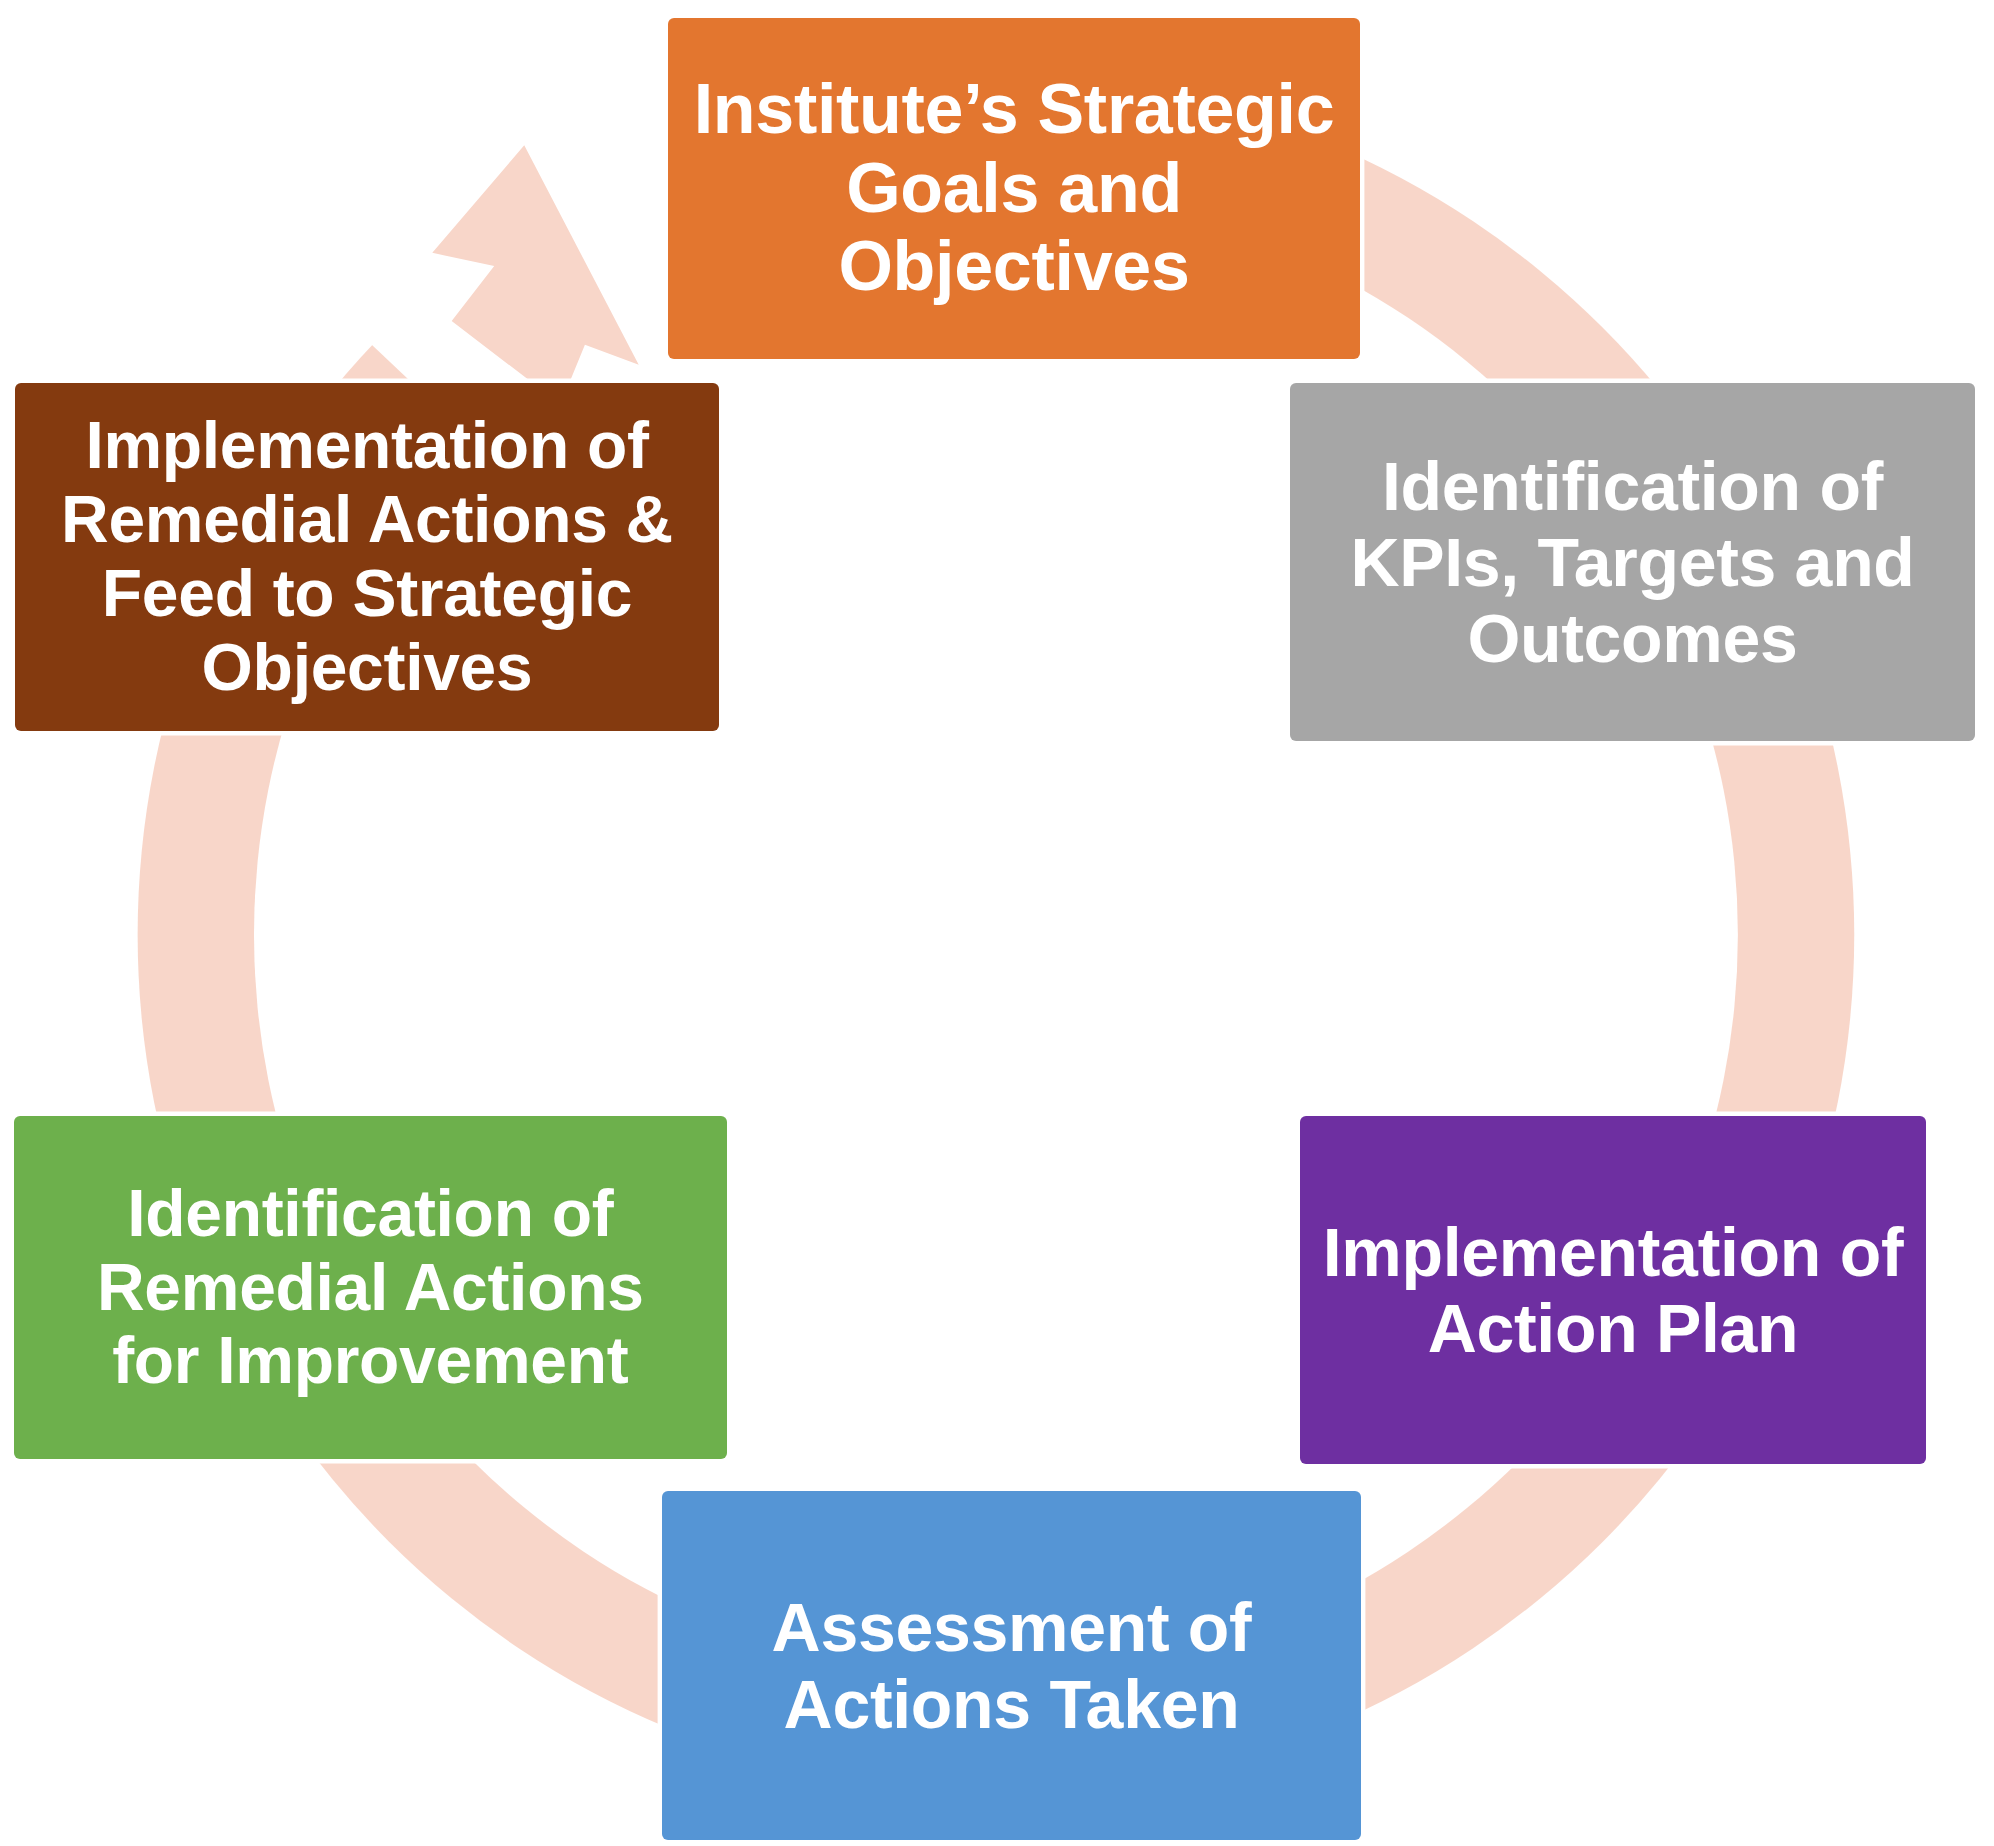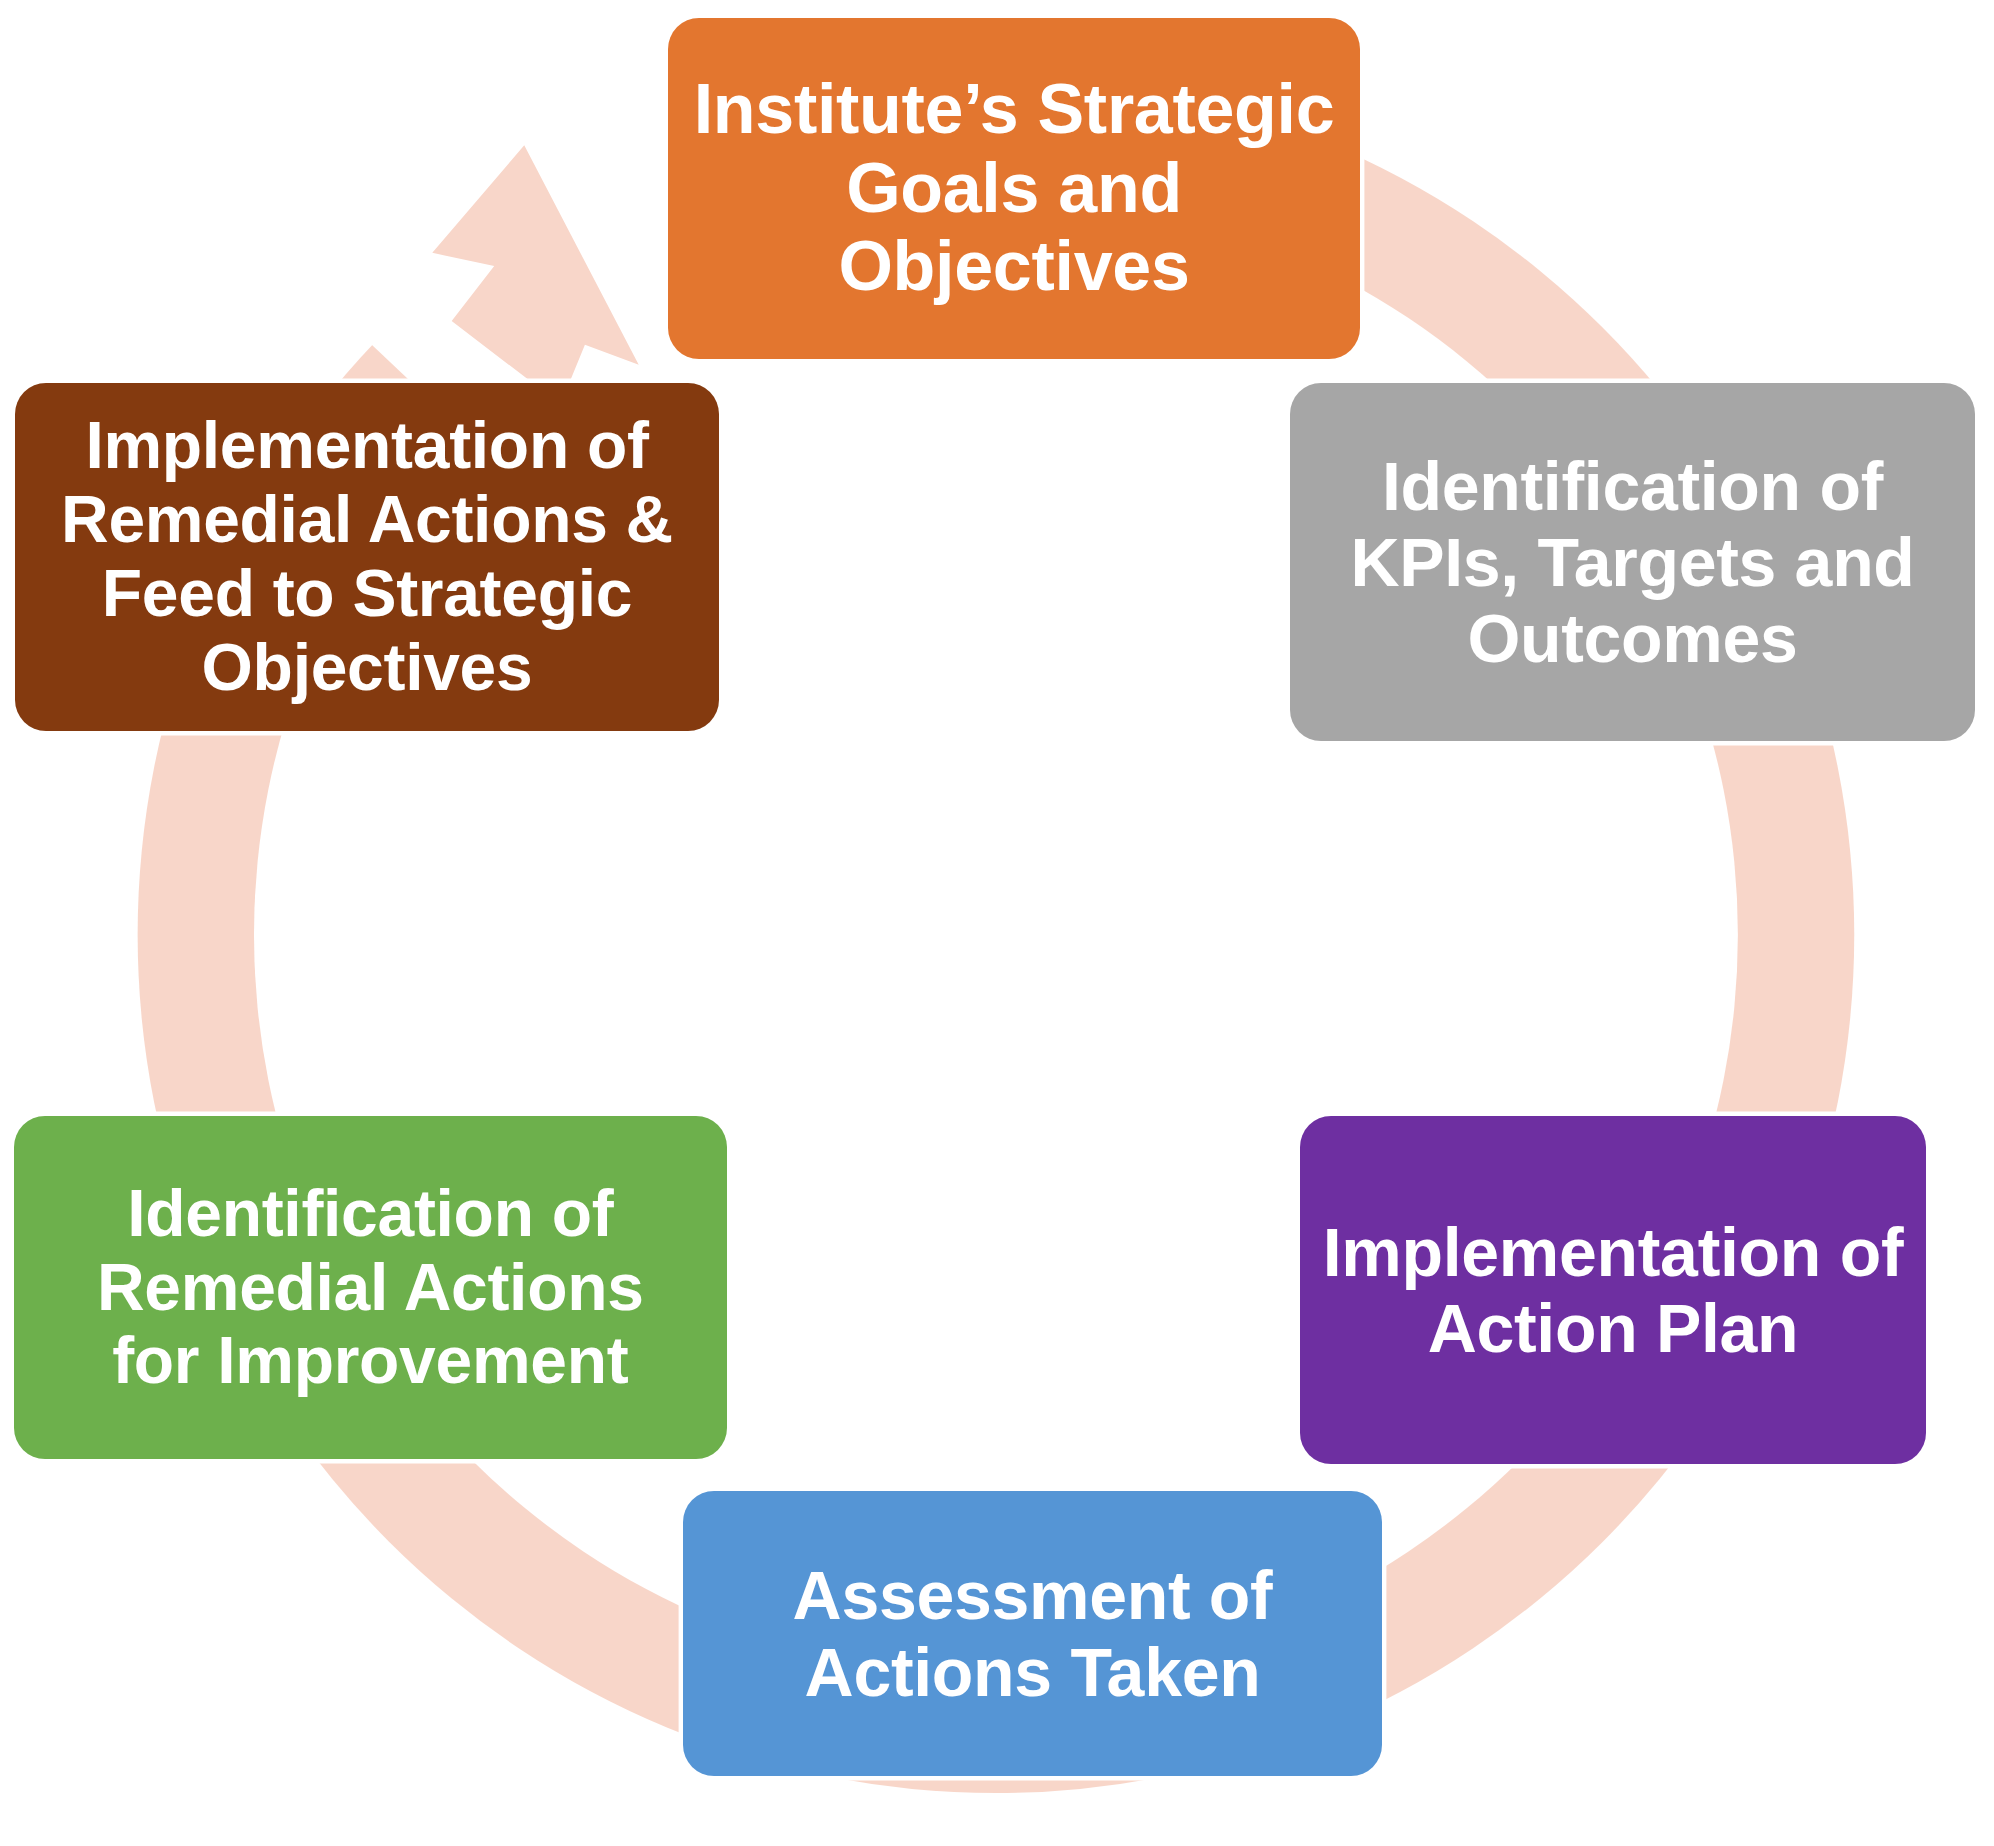--- a/index.html
+++ b/index.html
@@ -25,21 +25,21 @@
     position: absolute;
     box-sizing: border-box;
     display: flex;
     align-items: center;
     justify-content: center;
     text-align: center;
     color: #ffffff;
     font-weight: bold;
     line-height: 1.12;
     letter-spacing: -0.3px;
-    border-radius: 31px;
+    border-radius: 6px;
     box-shadow: 0 0 0 4.4px #ffffff;
     padding: 6.3px 16.3px;
     white-space: pre-line;
   }
 
   
   #node-strategic-goals {
     left: 668px;  top: 17.5px;
     width: 692px; height: 341px;
     background: #E3762F;
@@ -57,22 +57,22 @@
   
   #node-action-plan {
     left: 1300px;  top: 1116px;
     width: 626px; height: 348px;
     background: #6E2FA1;
     font-size: 68px;
   }
 
   
   #node-assessment {
-    left: 683px;  top: 1491px;
-    width: 699px; height: 285px;
+    left: 662px;  top: 1491px;
+    width: 699px; height: 349px;
     background: #5595D5;
     font-size: 68px;
   }
 
   
   #node-remedial-identification {
     left: 13.8px;    top: 1116px;
     width: 713px; height: 343px;
     background: #6DB04C;
     font-size: 66px;

